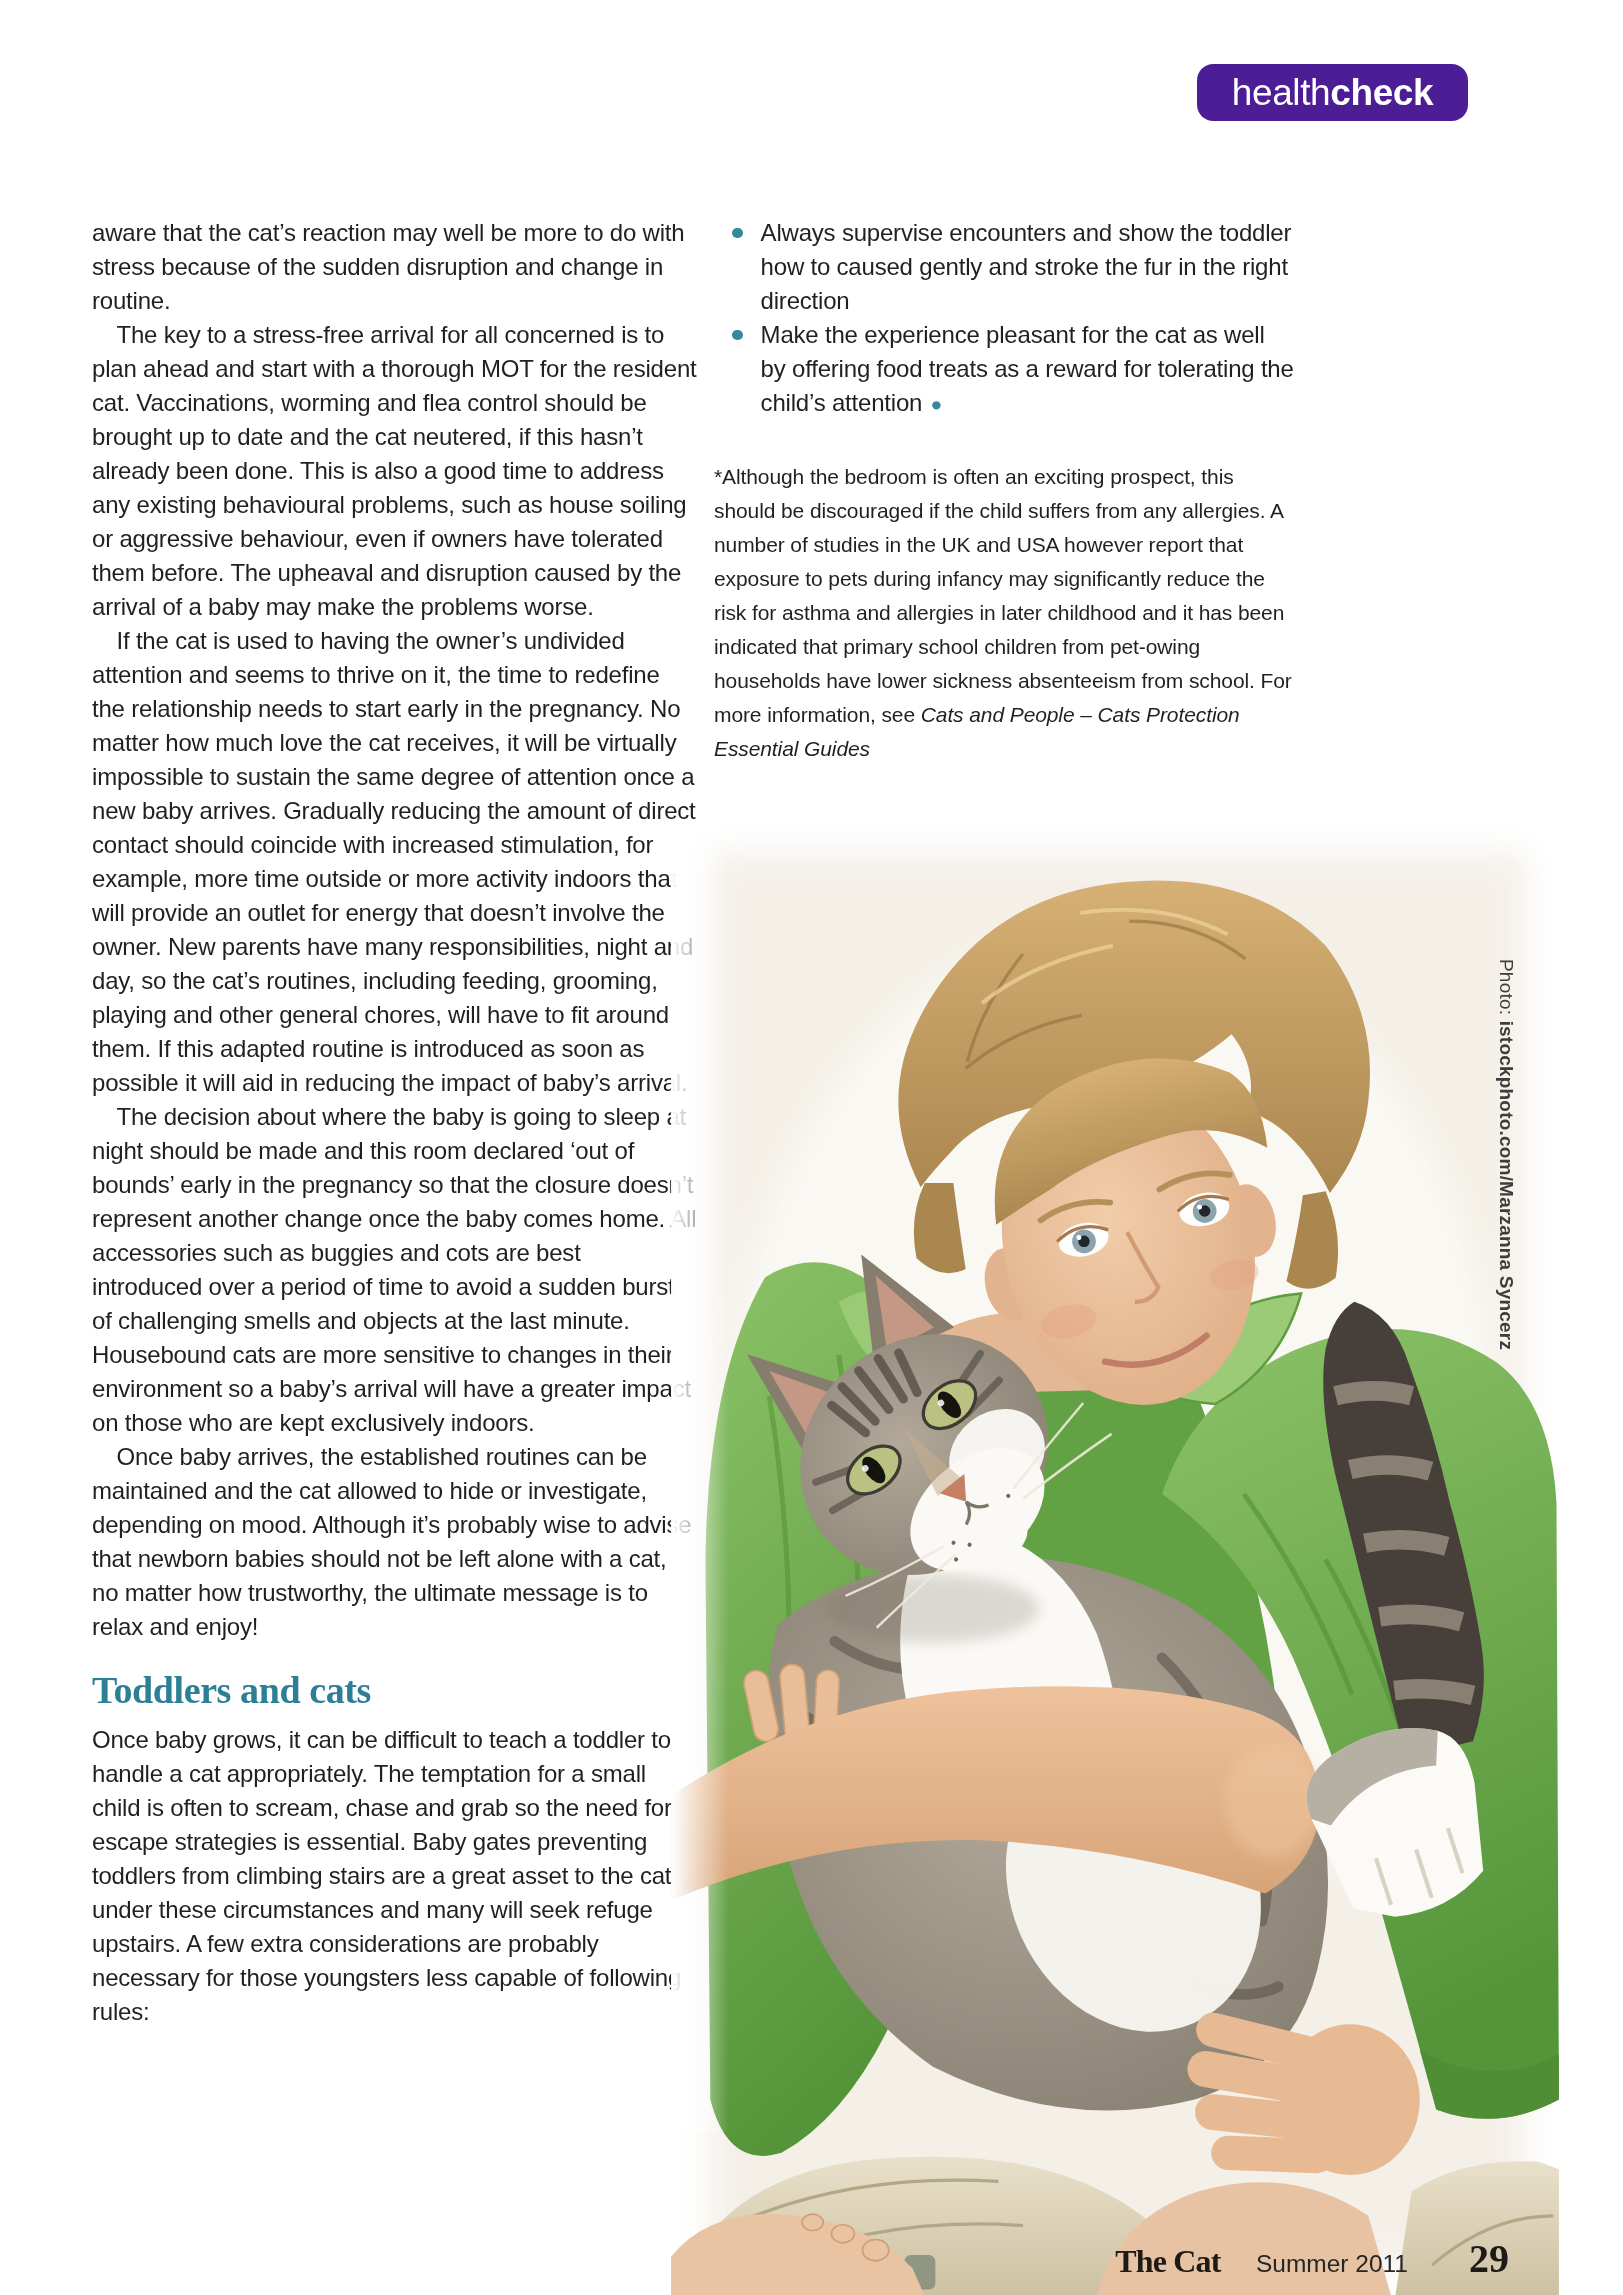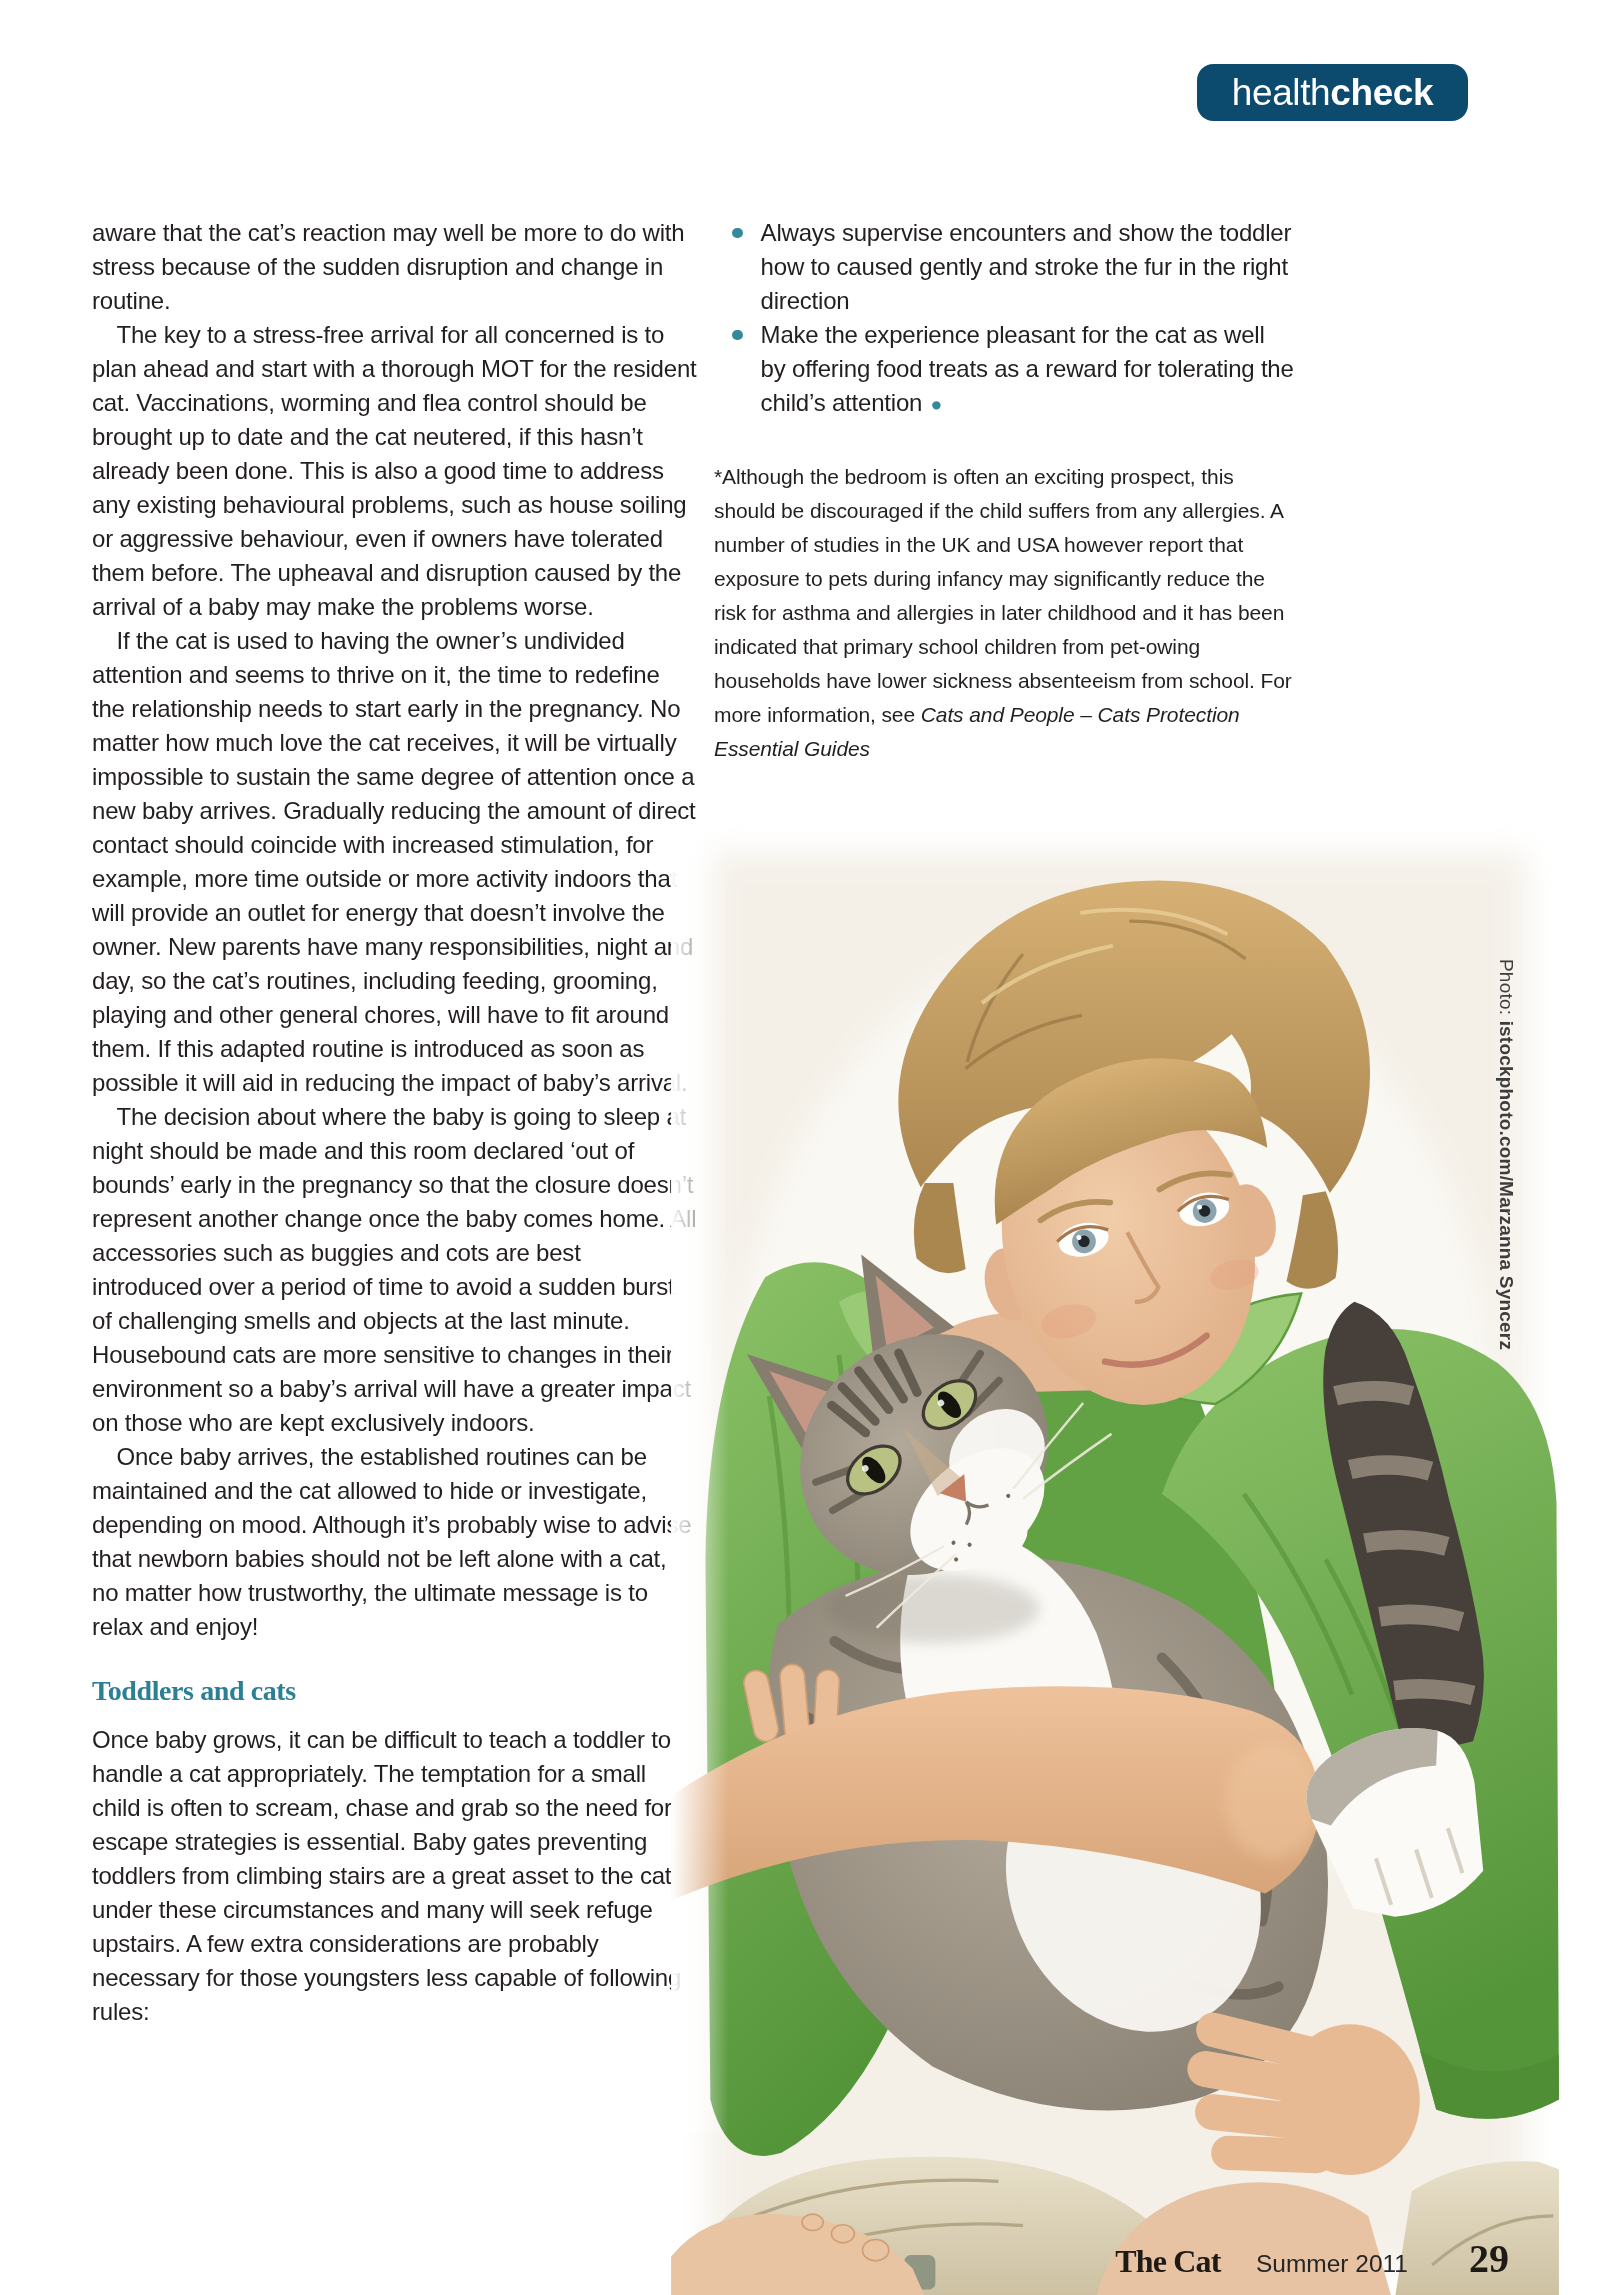--- a/index.html
+++ b/index.html
@@ -1,32 +1,32 @@
 <!DOCTYPE html>
 <html style="font-size:13px"><head>
 <meta charset="utf-8">
 <style>
   html,body{margin:0;padding:0;background:#ffffff;}
   .page{position:relative;width:1623px;height:2295px;background:#ffffff;overflow:hidden;
         font-family:"Liberation Sans",sans-serif;color:#231f20;}
 
   
-  .badge{position:absolute;left:1197px;top:64px;width:271px;height:57px;background:#0c4a6e;
+  .badge{position:absolute;left:1197px;top:64px;width:271px;height:57px;background:#4c1d95;
          border-radius:16.4px;display:flex;align-items:center;justify-content:center;
          color:#ffffff;font-size:37px;letter-spacing:-0.4px;}
   .badge .bh{font-weight:400;}
   .badge .bc{font-weight:700;text-align:center;}
 
   
   .colL{position:absolute;left:92px;top:216px;width:605px;
         font-size:24px;line-height:34px;letter-spacing:-0.2px;}
   .colL p{margin:0;}
   .colL p.ind{text-indent:24.5px;}
   h2.sec{font-family:"Liberation Serif",serif;font-weight:700;color:#2c7f95;
-         font-size:28px;line-height:43px;margin:24.5px 0 11.5px 0;letter-spacing:-0.4px;}
+         font-size:38px;line-height:43px;margin:24.5px 0 11.5px 0;letter-spacing:-0.4px;}
 
   .colR{position:absolute;left:714px;top:216px;width:582px;
         font-size:24px;line-height:34px;letter-spacing:-0.2px;}
   ul.bullets{list-style:none;margin:0;padding:0;}
   ul.bullets li{display:flex;margin:0;}
   .dot{flex:0 0 10.6px;width:10.6px;height:10.6px;border-radius:50%;background:#35899b;
        margin:11.5px 18px 0 18px;}
   .btext{flex:1;}
   .enddot{color:#35899b;font-size:19.6px;margin-left:8.2px;}
 

